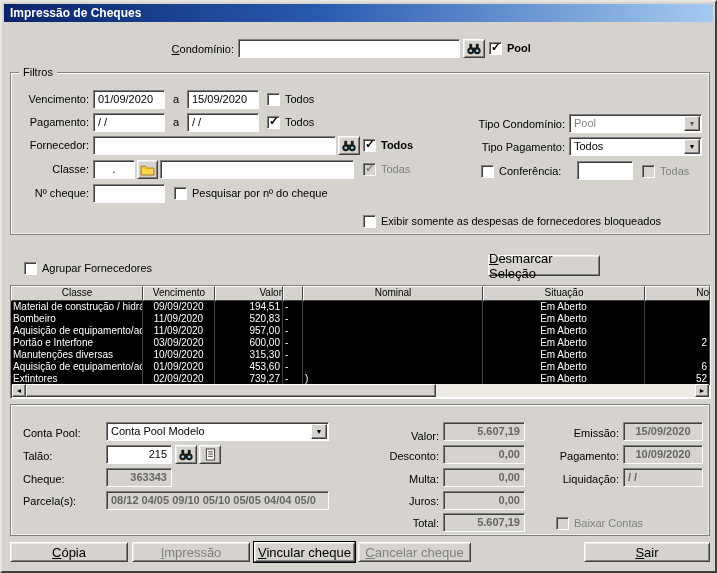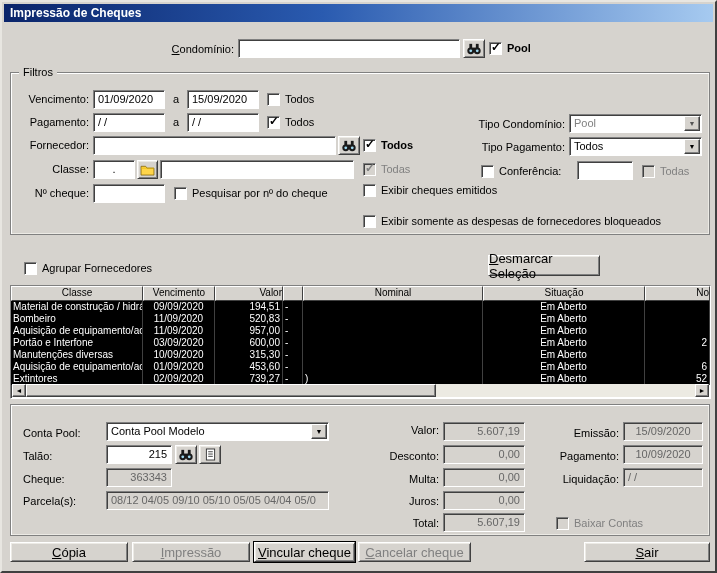--- a/index.html
+++ b/index.html
@@ -8,21 +8,21 @@
        border-color:#e8e6e1 #404040 #404040 #e8e6e1;font-size:11px;color:#000;overflow:hidden;}
   .titlebar{position:absolute;left:2px;top:2px;width:709px;height:18px;
        background:linear-gradient(90deg,#0a246a 0%,#2a5bb0 45%,#a6caf0 100%);
        color:#fff;font-weight:bold;font-size:12px;line-height:18px;padding-left:6px;}
   .label{position:absolute;height:14px;line-height:14px;white-space:nowrap;}
   .r{text-align:right;}
   .accel::first-letter{text-decoration:underline;}
   .field{position:absolute;height:19px;background:#fff;border:1px solid;
        border-color:#808080 #fff #fff #808080;box-shadow:inset 1px 1px 0 #404040;
        padding:2px 4px;line-height:13px;white-space:nowrap;overflow:hidden;font-size:11px;}
-  .field.dis{background:#d6d3ce;color:#666;}
+  .field.dis{background:#d6d3ce;color:#666;font-weight:bold;}
   .field.num{text-align:right;}
   .field.ctr{text-align:center;}
   .btn{position:absolute;background:#d6d3ce;border:1px solid;border-color:#fff #404040 #404040 #fff;
        box-shadow:inset 1px 1px 0 #eceae5, inset -1px -1px 0 #808080;
        display:flex;align-items:center;justify-content:center;gap:5px;font-size:13px;cursor:pointer;}
   .btn .t{display:inline-block;}
   .btn.dis{color:#808080;cursor:default;}
   .btn.default{outline:1px solid #000;}
   .gb{position:absolute;border:1px solid #808080;box-shadow:inset 1px 1px 0 #fff, inset -1px -1px 0 #eceae5;}
   .gb-title{position:absolute;top:-7px;left:8px;background:#d6d3ce;padding:0 4px;height:13px;line-height:13px;}
@@ -167,24 +167,20 @@
       <span class="txt">Todas</span>
     </div>
 
     <div class="label r" style="left:4px;top:113px;width:74px;">Nº cheque:</div>
     <div class="field" style="left:82px;top:111px;width:72px;"></div>
     <div class="cb" style="left:163px;top:113px;">
       <span class="box"></span>
       <span class="txt">Pesquisar por nº do cheque</span>
     </div>
 
-    <div class="cb" style="left:352px;top:110px;">
-      <span class="box"></span>
-      <span class="txt">Exibir cheques emitidos</span>
-    </div>
 
     <div class="cb" style="left:352px;top:141px;">
       <span class="box"></span>
       <span class="txt">Exibir somente as despesas de fornecedores bloqueados</span>
     </div>
   </div>
 
   <div class="cb" style="left:22px;top:259px;">
     <span class="box"></span>
     <span class="txt">Agrupar Fornecedores</span>
@@ -276,21 +272,21 @@
     </div>
   </div>
 
   <div class="gb" style="left:8px;top:402px;width:700px;height:132px;">
 
     <div class="label" style="left:12px;top:21px;">Conta Pool:</div>
     <div class="combo" style="left:95px;top:17px;width:223px;">
       <span>Conta Pool Modelo</span>
       <span class="arrow">▼</span>
     </div>
-    <div class="label r" style="left:344px;top:18px;width:84px;">Valor:</div>
+    <div class="label r" style="left:344px;top:24px;width:84px;">Valor:</div>
     <div class="field dis num" style="left:432px;top:17px;width:82px;">5.607,19</div>
     <div class="label r" style="left:524px;top:21px;width:84px;">Emissão:</div>
     <div class="field dis ctr" style="left:612px;top:17px;width:80px;">15/09/2020</div>
 
     <div class="label" style="left:12px;top:44px;">Talão:</div>
     <div class="field num" style="left:95px;top:40px;width:66px;">215</div>
     <div class="btn iconbtn" style="left:164px;top:40px;width:22px;height:19px;">
       <span>
           <svg width="16" height="13" viewBox="0 0 16 14">
             <rect x="3" y="2" width="3" height="5" fill="#1a1a1a"></rect>

